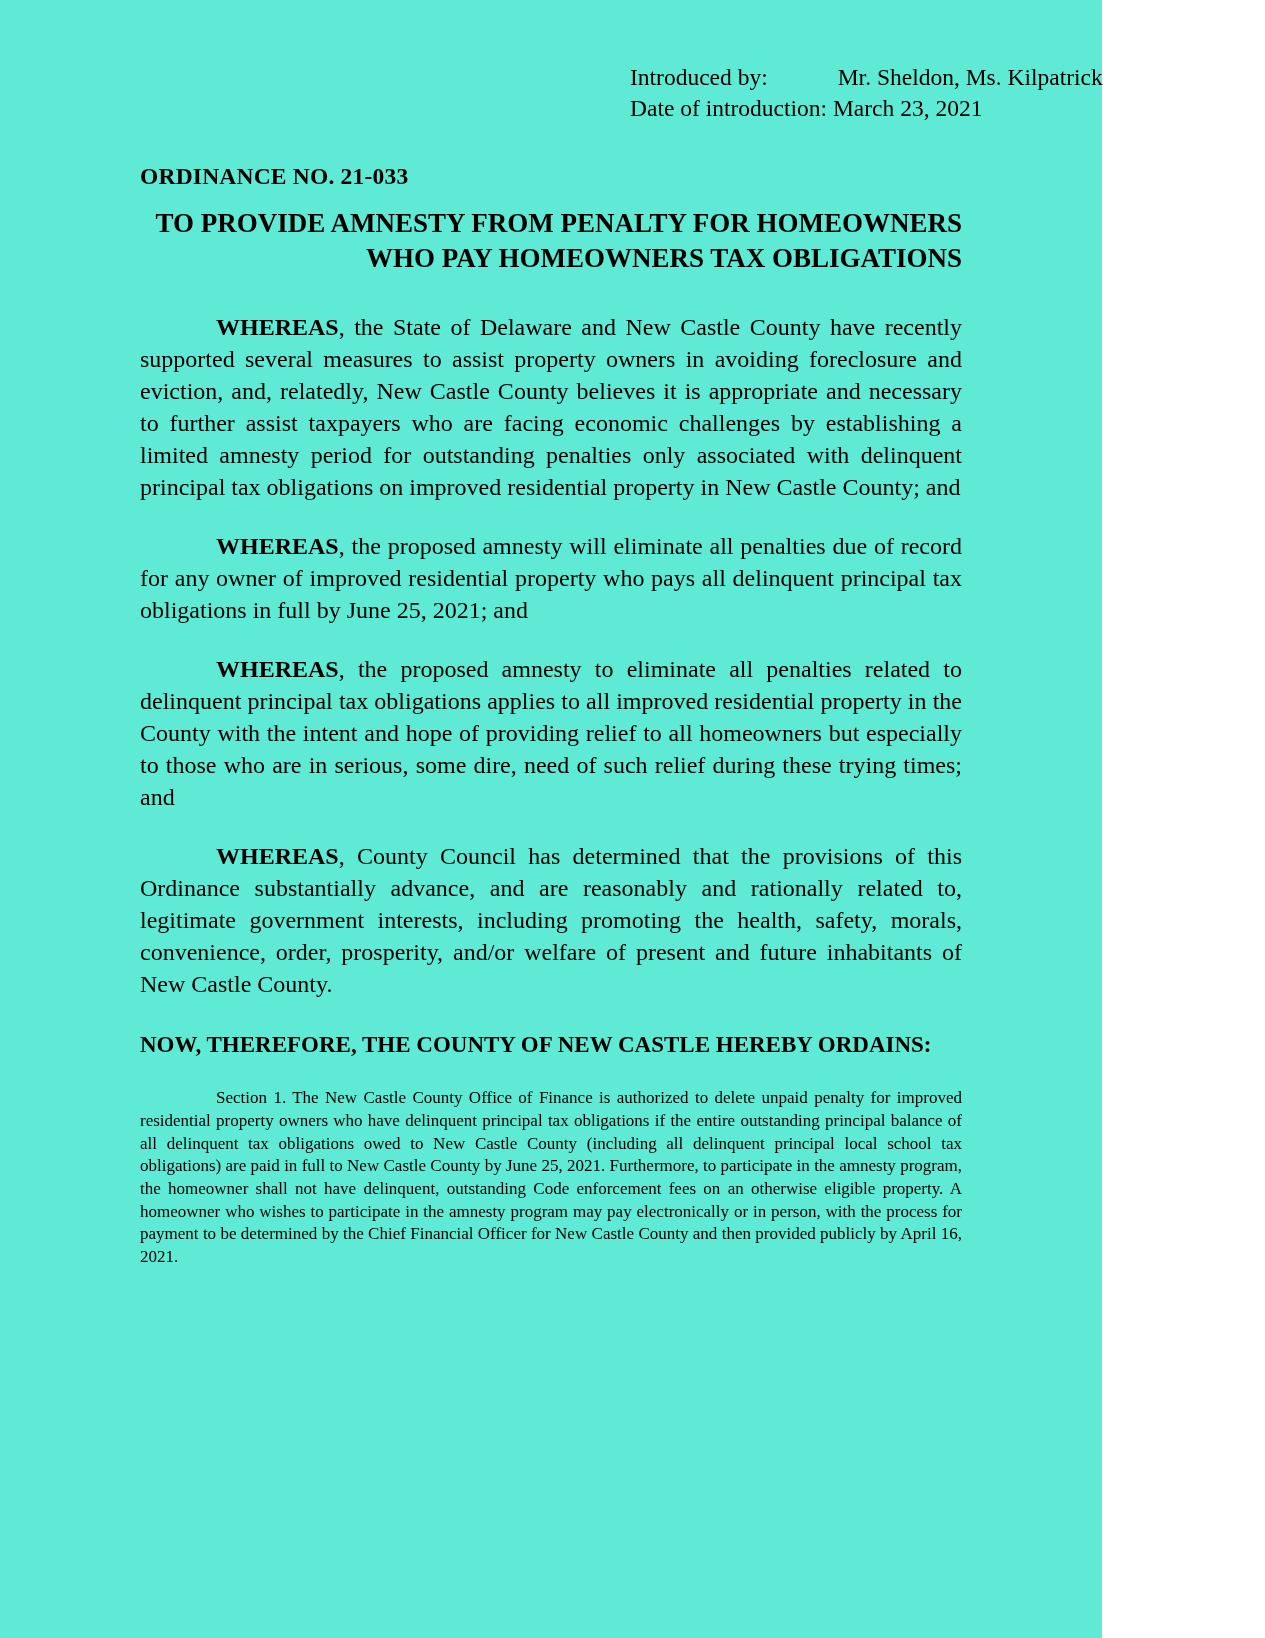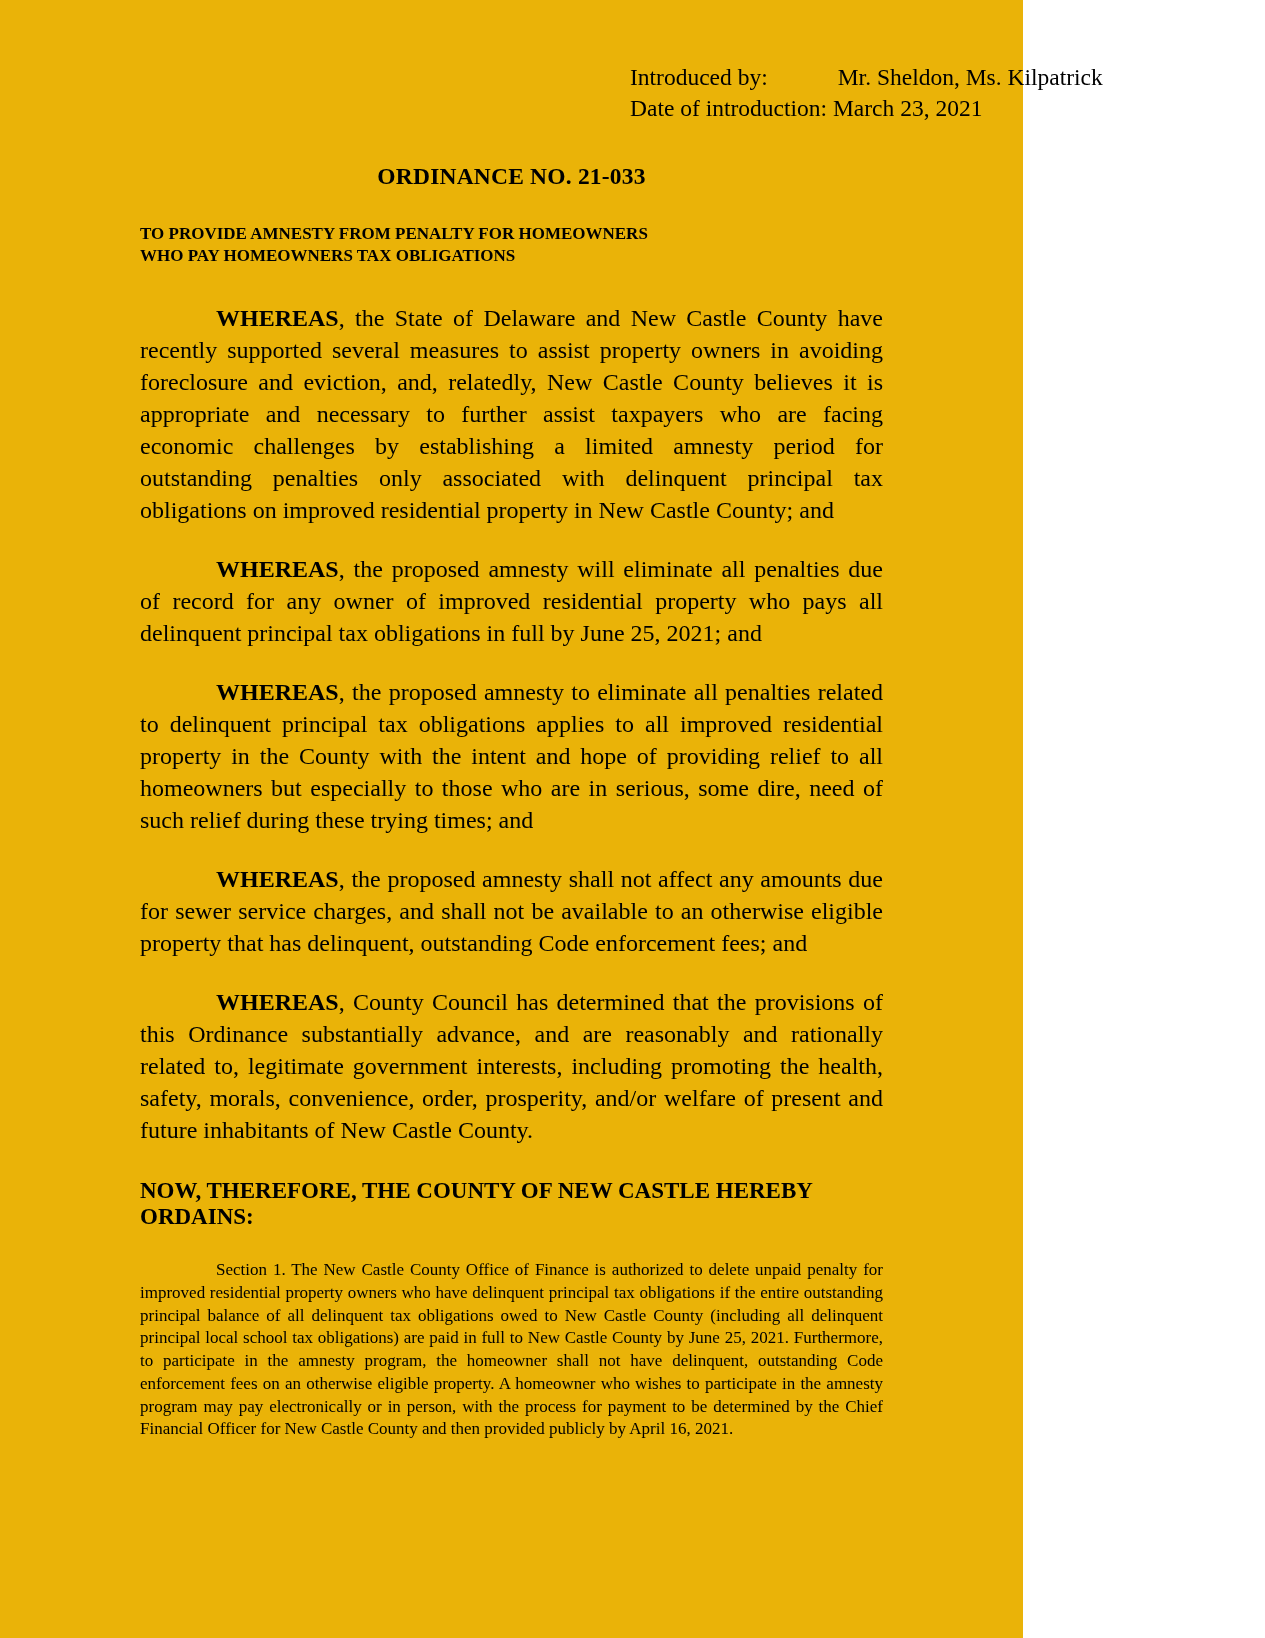--- a/index.html
+++ b/index.html
@@ -7,54 +7,54 @@
     padding: 0;
     background: #ffffff;
   }
   body {
     width: 1265px;
     min-height: 1638px;
     font-family: "Liberation Serif", "DejaVu Serif", serif;
     color: #000000;
   }
   .page {
-    width: 1023px;
+    width: 1102px;
     min-height: 1638px;
     box-sizing: border-box;
     padding: 62px 140px 61px 140px;
-    background: #eab308;
+    background: #5eead4;
   }
   .header-block {
     margin-left: 490px;
     font-size: 23.5px;
     line-height: 1.33;
   }
   .header-line {
     white-space: pre;
   }
   .hdr-label {
     display: inline-block;
   }
   .hdr-gap {
     display: inline-block;
     width: 70px;
   }
   .ord-no {
-    text-align: center;
+    text-align: left;
     font-weight: bold;
     font-size: 23.5px;
     margin-top: 38px;
     letter-spacing: 0.2px;
   }
   .title-block {
-    text-align: left;
+    text-align: right;
     font-weight: bold;
-    font-size: 17px;
+    font-size: 27px;
     line-height: 1.30;
-    margin-top: 33px;
+    margin-top: 16px;
   }
   .title-line {
     white-space: nowrap;
   }
   p.body-par {
     font-size: 24px;
     line-height: 1.335;
     text-align: justify;
     margin: 0;
     padding-top: 27px;
@@ -99,21 +99,20 @@
     <div class="title-line">WHO PAY HOMEOWNERS TAX OBLIGATIONS</div>
   </div>
 
   <p class="body-par first-par"><span class="lead">WHEREAS</span><span>, the State of Delaware and New Castle County have recently supported several measures to assist property owners in avoiding foreclosure and eviction, and, relatedly, New Castle County believes it is appropriate and necessary to further assist taxpayers who are facing economic challenges by establishing a limited amnesty period for outstanding penalties only associated with delinquent principal tax obligations on improved residential property in New Castle County; and</span></p>
 
   <p class="body-par"><span class="lead">WHEREAS</span><span>, the proposed amnesty will eliminate all penalties due of record for any owner of improved residential property who pays all delinquent principal tax obligations in full by June 25, 2021; and</span></p>
 
   <p class="body-par"><span class="lead">WHEREAS</span><span>, the proposed amnesty to eliminate all penalties related to delinquent principal tax obligations applies to all improved residential property in the County with the intent and hope of providing relief to all homeowners but especially to those who are in serious, some dire, need of such relief during these trying times; and</span></p>
 
 
-  <p class="body-par"><span class="lead">WHEREAS</span><span>, the proposed amnesty shall not affect any amounts due for sewer service charges, and shall not be available to an otherwise eligible property that has delinquent, outstanding Code enforcement fees; and</span></p>
 
   <p class="body-par"><span class="lead">WHEREAS</span><span>, County Council has determined that the provisions of this Ordinance substantially advance, and are reasonably and rationally related to, legitimate government interests, including promoting the health, safety, morals, convenience, order, prosperity, and/or welfare of present and future inhabitants of New Castle County.</span></p>
 
   <p class="ordains">NOW, THEREFORE, THE COUNTY OF NEW CASTLE HEREBY ORDAINS:</p>
 
   <p class="section-par">Section 1.  The New Castle County Office of Finance is authorized to delete unpaid penalty for improved residential property owners who have delinquent principal tax obligations if the entire outstanding principal balance of all delinquent tax obligations owed to New Castle County (including all delinquent principal local school tax obligations) are paid in full to New Castle County by June 25, 2021.  Furthermore, to participate in the amnesty program, the homeowner shall not have delinquent, outstanding Code enforcement fees on an otherwise eligible property.  A homeowner who wishes to participate in the amnesty program may pay electronically or in person, with the process for payment to be determined by the Chief Financial Officer for New Castle County and then provided publicly by April 16, 2021.</p>
 
 </div>
 
 </body></html>

